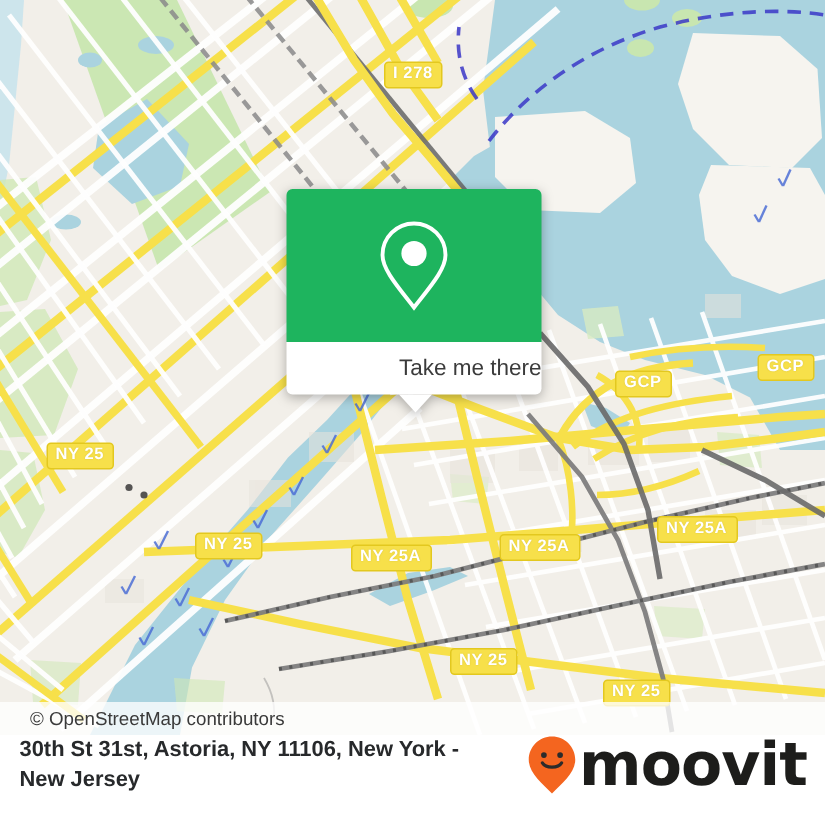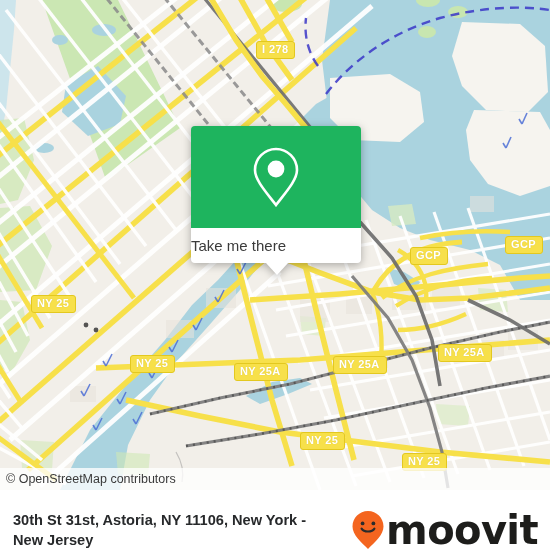--- a/index.html
+++ b/index.html
@@ -52,21 +52,21 @@
   .osm-attrib {
     position: absolute;
     left: 0;
     bottom: 0;
     width: 550px;
     background: rgba(255,255,255,0.78);
     color: #3a3a3a;
     font-size: 12.5px;
     line-height: 22px;
     height: 22px;
-    padding-left: 6px;
+    padding-left: 20px;
     box-sizing: border-box;
     font-family: "Liberation Sans", sans-serif;
   }
 
   
   .popup {
     position: absolute;
     left: 191px;
     top: 126px;
     width: 170px;
@@ -79,21 +79,21 @@
     display: flex;
     align-items: center;
     justify-content: center;
   }
   .popup-foot {
     background: #ffffff;
     height: 35px;
     border-radius: 0 0 4px 4px;
     display: flex;
     align-items: center;
-    justify-content: flex-start;
+    justify-content: flex-end;
   }
   .popup-foot-label {
     color: #3b3b3b;
     font-size: 15px;
     font-family: "Liberation Sans", sans-serif;
   }
   .popup-tail {
     position: absolute;
     left: 75px;
     top: 137px;
@@ -104,21 +104,21 @@
   }
 
   
   .footer {
     position: absolute;
     left: 0; top: 490px;
     width: 550px;
     height: 60px;
     background: #ffffff;
     display: flex;
-    align-items: flex-end;
+    align-items: flex-start;
     justify-content: space-between;
     box-sizing: border-box;
     padding: 0 12px 0 13px;
     gap: 44px;
   }
   .footer-address {
     color: #27292b;
     font-size: 14.6px;
     font-weight: bold;
     line-height: 20px;

